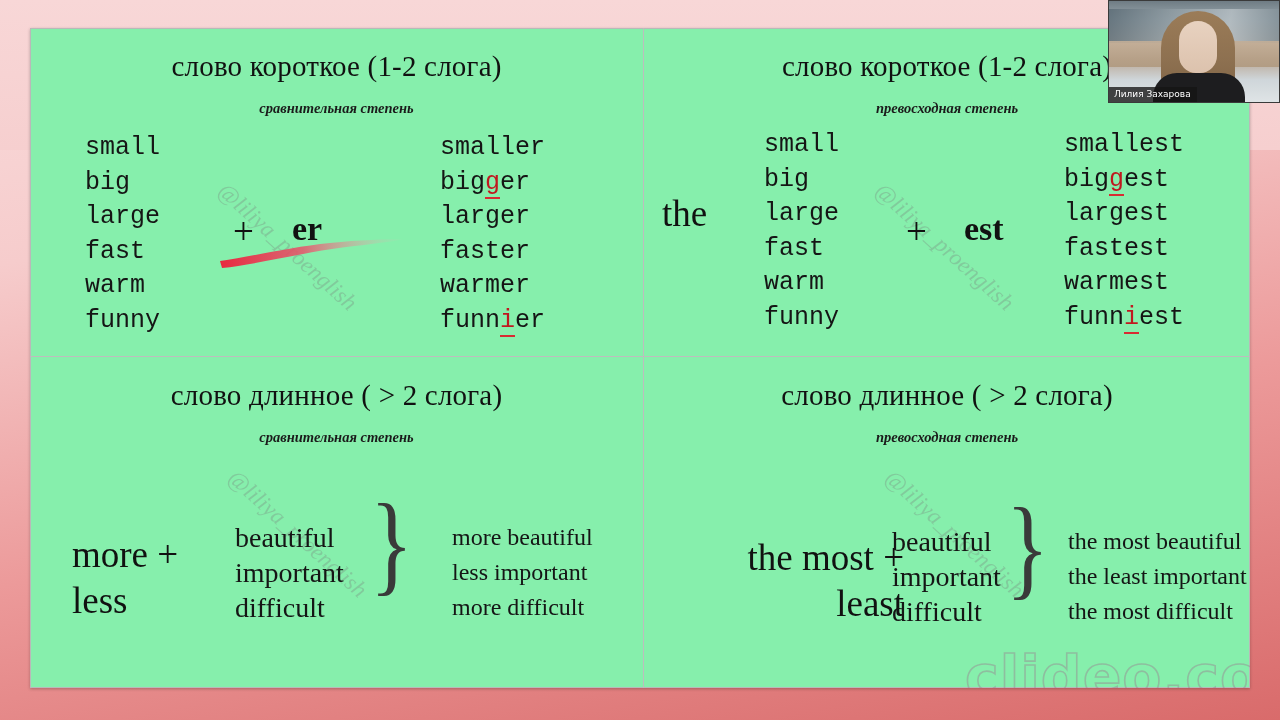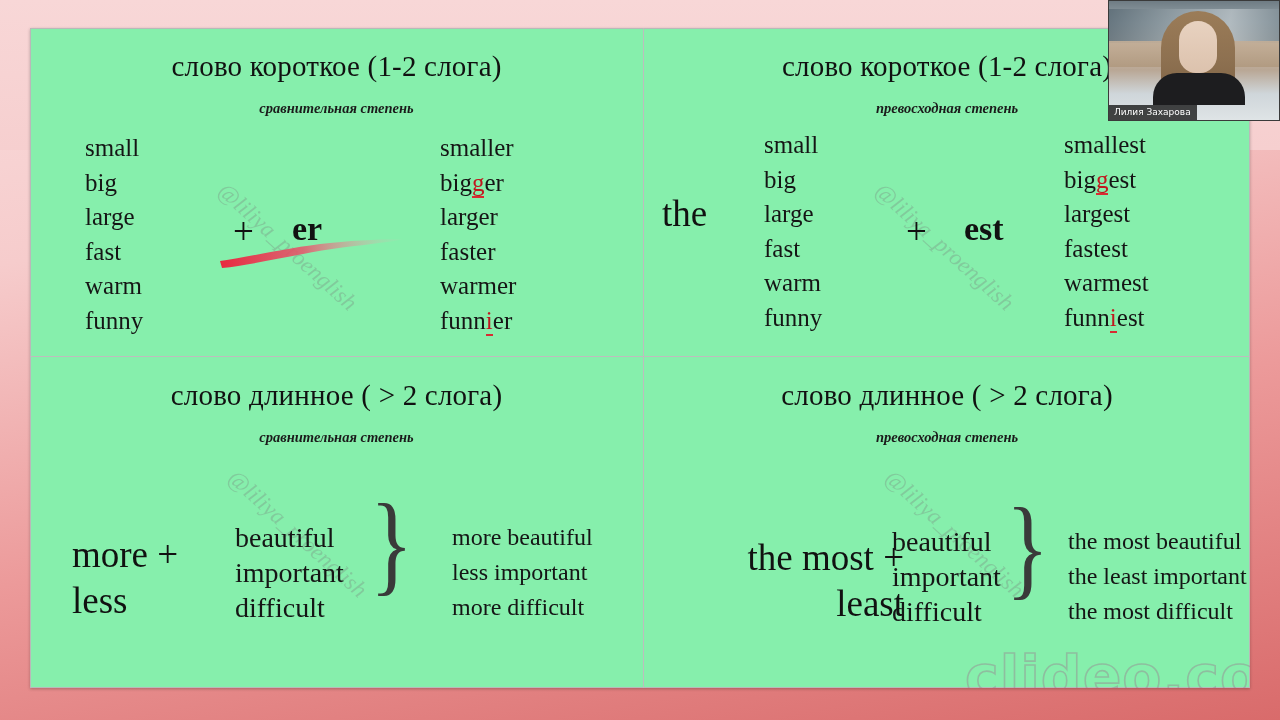--- a/index.html
+++ b/index.html
@@ -45,21 +45,21 @@
   .q-title{
     position:absolute;left:0;right:0;text-align:center;
     font-size:29px;color:#111;letter-spacing:.2px;white-space:nowrap;
   }
   .q-sub{
     position:absolute;left:0;right:0;text-align:center;
     font-size:14.5px;font-style:italic;font-weight:600;color:#1a1a1a;
   }
 
   
-  .wordcol{position:absolute;font-size:25px;line-height:34.5px;color:#151515;}
+  .wordcol{position:absolute;font-size:25px;line-height:34.5px;color:#151515;font-family:Liberation Mono, monospace;}
   .bigword{position:absolute;font-size:37px;line-height:44px;color:#111;}
   .plus{position:absolute;font-size:37px;color:#111;}
   .suffix{position:absolute;font-size:34px;font-weight:bold;color:#111;}
   .red{color:#c0181f;border-bottom:2.5px solid #d82b32;}
 
   
   .lw-left{position:absolute;font-size:37px;line-height:46px;color:#111;}
   .lw-mid{position:absolute;font-size:28px;line-height:35px;color:#151515;}
   .lw-right{position:absolute;font-size:24px;line-height:35px;color:#151515;white-space:nowrap;}
   .brace{position:absolute;font-size:112px;font-weight:300;color:#3a3a3a;line-height:1;
@@ -80,21 +80,21 @@
   .clideo{
     position:absolute;left:935px;top:615px;
     font-family:"DejaVu Sans", sans-serif;
     font-size:57px;font-weight:bold;letter-spacing:1px;
     color:transparent;-webkit-text-stroke:1.6px rgba(150,150,150,.55);
     pointer-events:none;user-select:none;
   }
 
   
   .cam{
-    position:absolute;left:1108px;top:0;width:172px;height:121px;
+    position:absolute;left:1108px;top:0;width:172px;height:103px;
     overflow:hidden;border:1px solid #3a3a3a;box-sizing:border-box;
   }
   .cam-bg{position:absolute;inset:0;
     background:linear-gradient(180deg,#6f7c84 0%,#9aa7ad 18%,#c9b9a8 40%,#b9a795 58%,#cfd6da 78%,#dfe4e6 100%);}
   .cam-wave{position:absolute;left:0;top:8px;width:100%;height:34px;
     background:linear-gradient(100deg,#5d6d77 0%,#8d9aa1 35%,#b5bec3 70%,#7f8d95 100%);opacity:.85;}
   .cam-sand{position:absolute;left:0;top:40px;width:100%;height:26px;
     background:linear-gradient(180deg,#c3ae97 0%,#b0997f 100%);opacity:.9;}
   .cam-hair2{position:absolute;left:52px;top:10px;width:74px;height:92px;
     background:linear-gradient(180deg,#9b7c58 0%,#8d7050 55%,#7d6244 100%);

